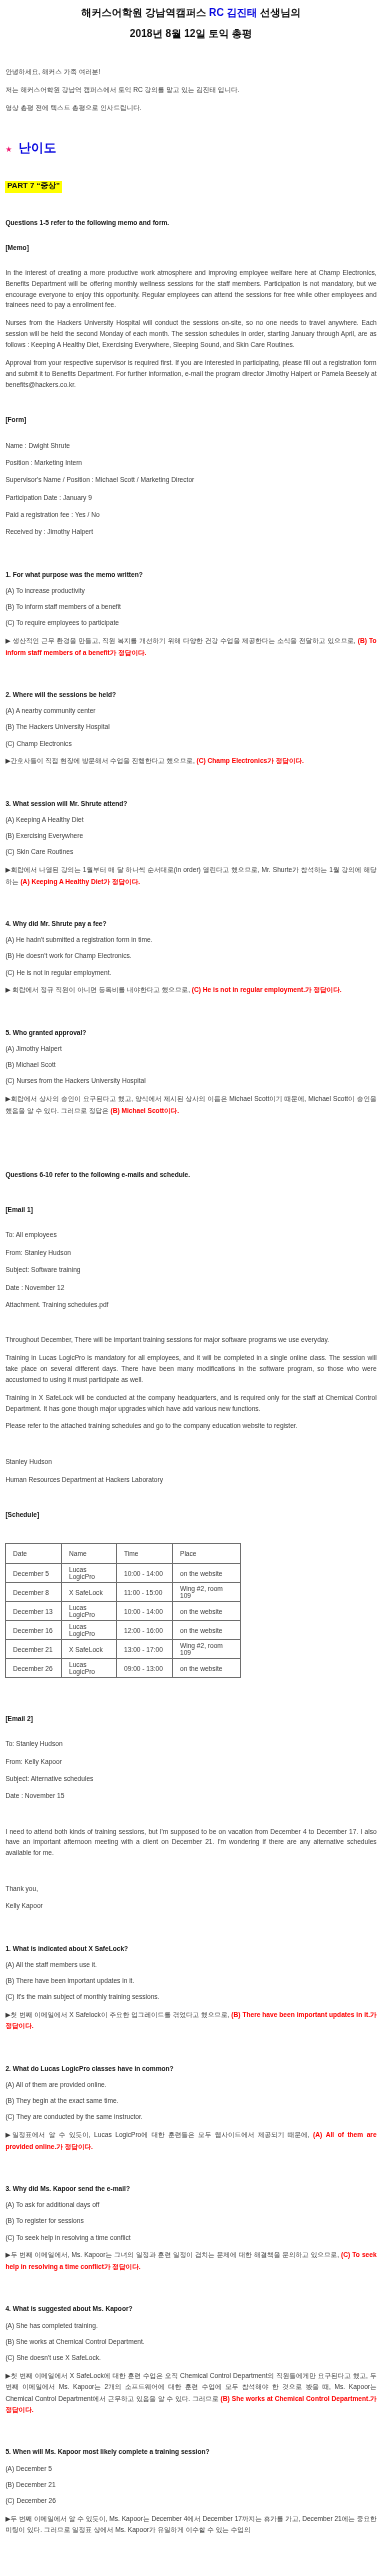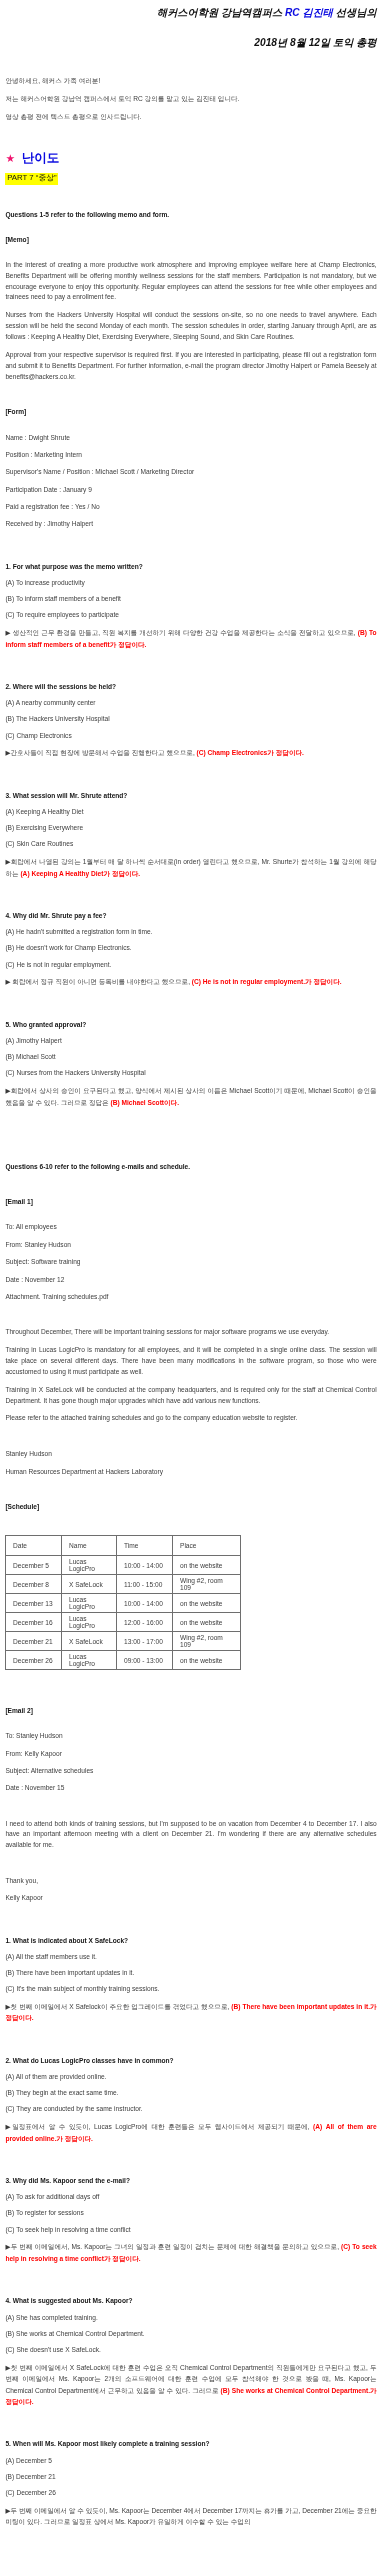--- a/index.html
+++ b/index.html
@@ -3,28 +3,28 @@
 <meta charset="utf-8">
 <style>
   html,body{margin:0;padding:0;background:#ffffff;}
   .doc{
     width:382px;min-height:2576px;box-sizing:border-box;
     padding:4.8px 5.4px 24px 5.4px;
     font-family:"Liberation Sans","DejaVu Sans",sans-serif;
     font-size:6.6px;color:#3d3d3d;background:#ffffff;
   }
   p{margin:0;}
-  .title{text-align:right;font-weight:bold;font-size:10.2px;color:#111;line-height:15px;font-style:italic;}
-  .title2{margin-top:15px;}
+  .title{text-align:center;font-weight:bold;font-size:10.2px;color:#111;line-height:15px;}
+  .title2{margin-top:6px;}
   .blue{color:#0a0ae0;}
   .intro-line{margin-top:7.8px;line-height:10.2px;color:#3a3a3a;}
   .mt-first{margin-top:26px;}
-  .sec-head{margin-top:27.6px;font-size:12.6px;font-weight:bold;color:#0a0ae0;line-height:17px;}
+  .sec-head{margin-top:27.6px;font-size:12.6px;font-weight:bold;color:#0a0ae0;line-height:17px;font-family:Liberation Mono, monospace;}
   .sec-head .star{color:#f0146e;font-size:10.8px;margin-right:6.6px;}
-  .part-badge{display:inline-block;margin-top:6px;background:#ffff00;color:#111;font-weight:normal;font-size:7.8px;line-height:10.8px;padding:0.6px 1.8px;}
+  .part-badge{display:inline-block;margin-top:23px;background:#ffff00;color:#111;font-weight:bold;font-size:7.8px;line-height:10.8px;padding:0.6px 1.8px;}
   .review-head{margin-top:49px;}
   .qset-intro{font-weight:bold;color:#161616;line-height:10.2px;}
   .block-label{font-weight:bold;color:#161616;line-height:10.2px;}
   .para{text-align:justify;line-height:10.8px;color:#3d3d3d;}
   .pline{line-height:10.2px;color:#3d3d3d;}
   .mt1{margin-top:7.2px;}
   .mt2{margin-top:15px;}
   .mt3{margin-top:25px;}
   .mt4{margin-top:36px;}
   .mt6{margin-top:54px;}

